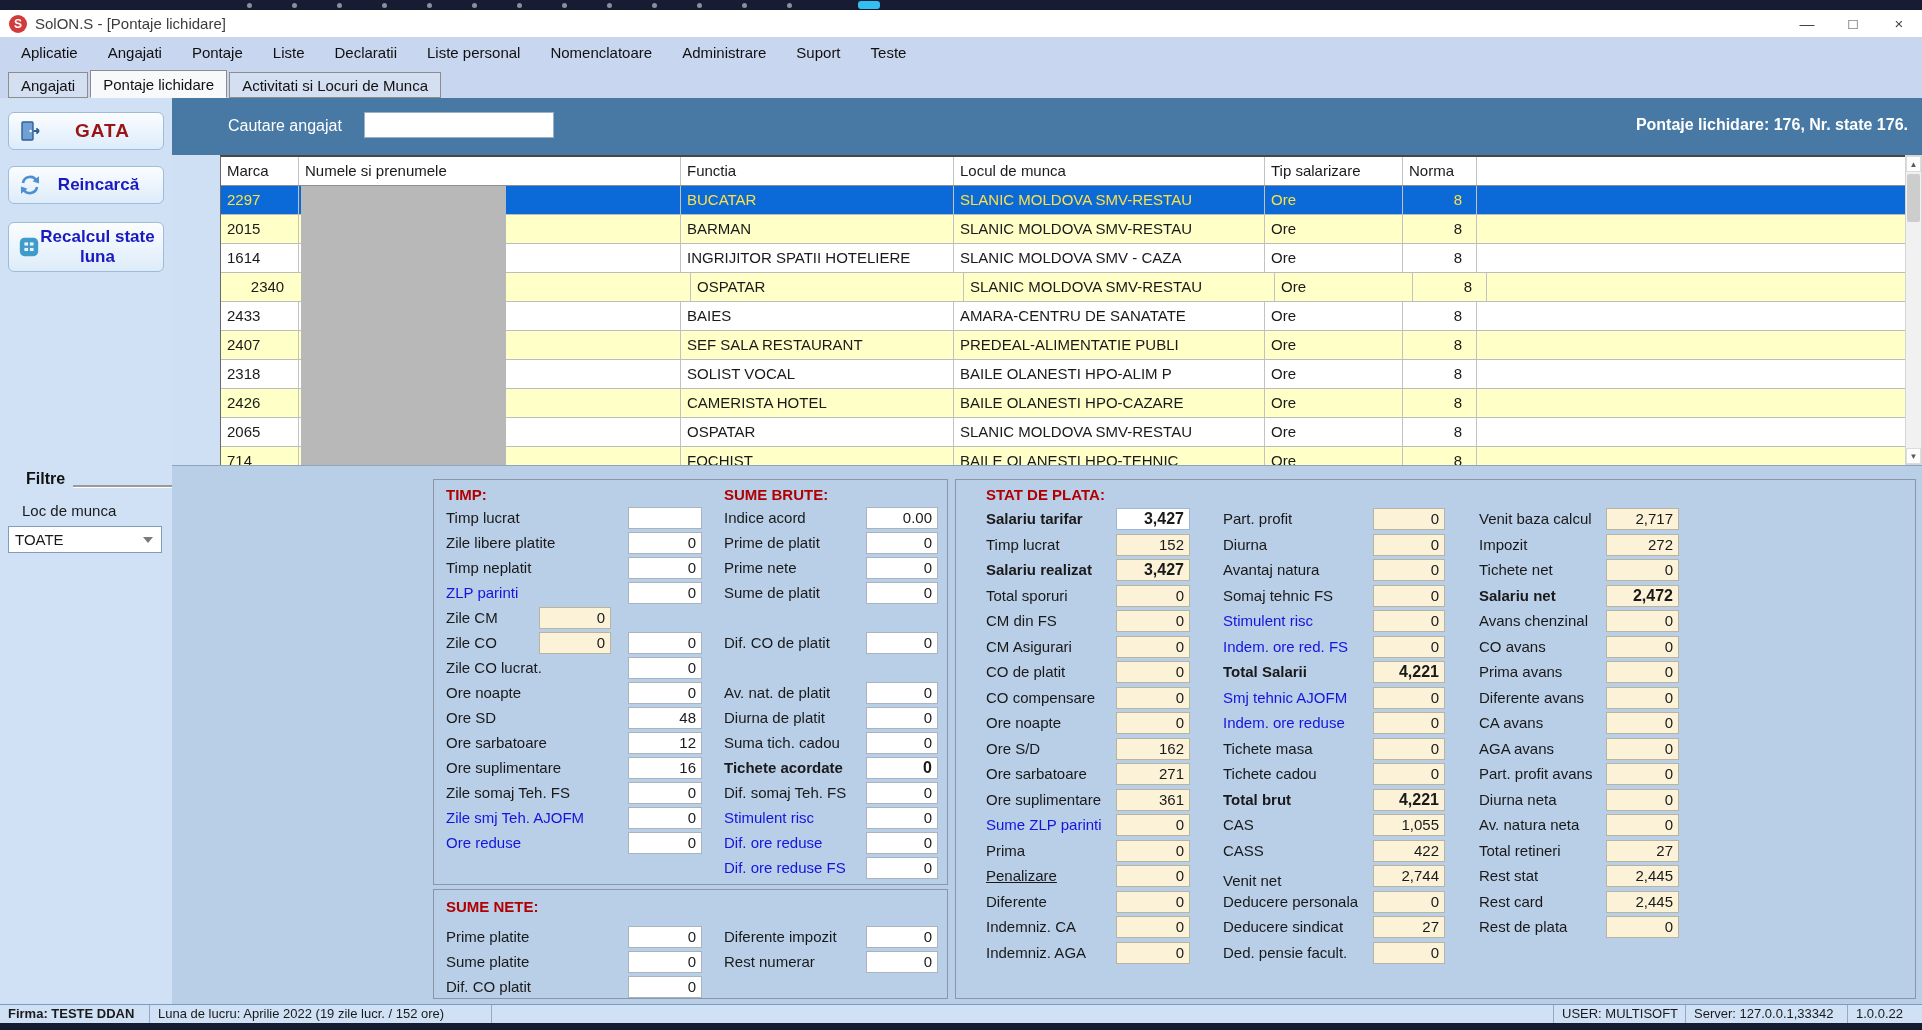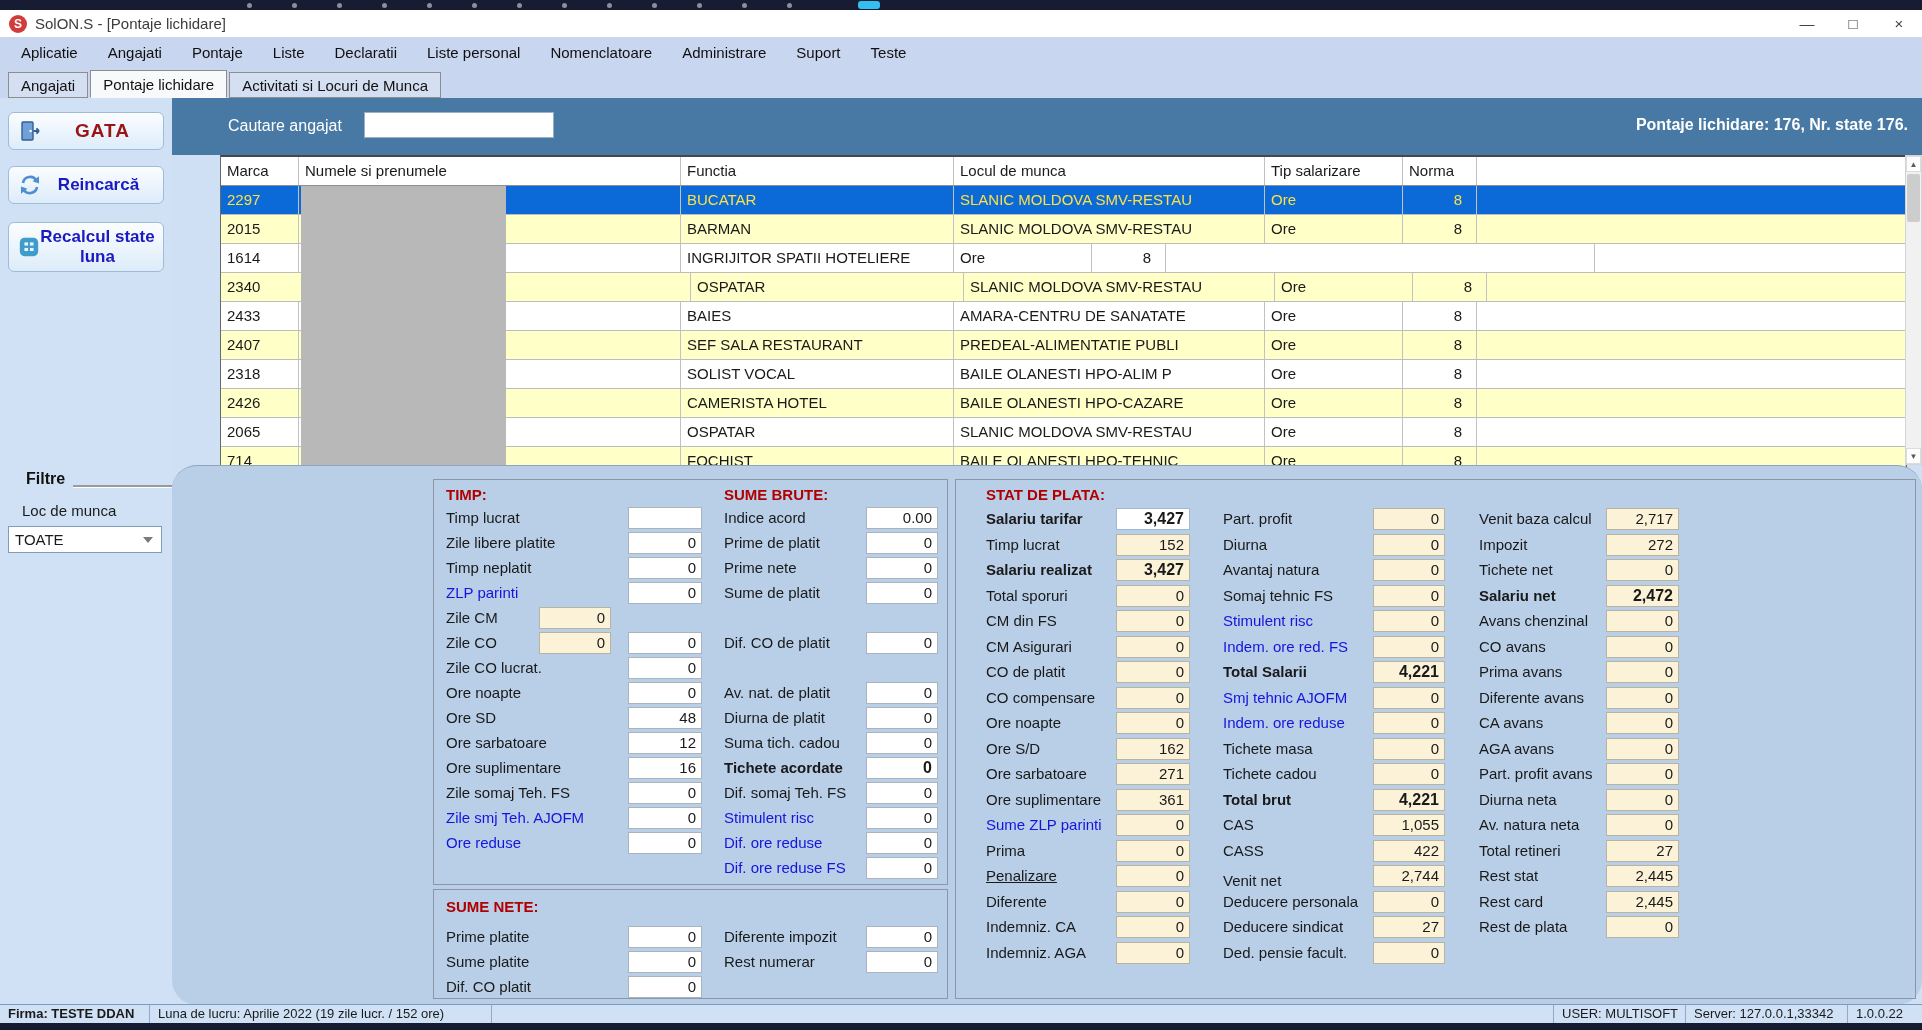--- a/index.html
+++ b/index.html
@@ -70,21 +70,21 @@
           border-right:1px solid #c2c2c2;overflow:hidden;white-space:nowrap;flex:0 0 auto;}
   .t-cell.num{text-align:right;padding-right:14px;padding-left:0;}
   #redaction{position:absolute;left:81px;top:31px;width:205px;height:290px;background:#b8b8b8;}
   #vscroll{position:absolute;right:0;top:0;width:17px;height:310px;background:#f1f1f1;border:1px solid #d4d4d4;box-sizing:border-box;}
   .sarrow{position:absolute;left:0;width:15px;height:16px;background:#fdfdfd;color:#5a5a5a;font-size:8px;
           text-align:center;line-height:16px;border:1px solid #dcdcdc;box-sizing:border-box;}
   .sarrow.down{bottom:0;}
   #sthumb{position:absolute;left:1px;top:18px;width:13px;height:48px;background:#cdcdcd;border-radius:2px;}
   
   #detail{position:absolute;left:0;top:367px;width:1750px;height:539px;background:var(--panel-bg,#b9cfe8);
-          border-top:1px solid #8fa3bd;border-radius:25px;}
+          border-top:1px solid #8fa3bd;}
   .panel{position:absolute;border:1px solid #8b97a8;box-sizing:border-box;}
   #panel-ab{left:261px;top:13px;width:515px;height:406px;}
   #panel-sn{left:261px;top:423px;width:515px;height:110px;}
   #panel-stat{left:783px;top:13px;width:961px;height:520px;}
   .sec-title{position:absolute;top:6px;color:var(--accent-red,#b00000);font-weight:bold;font-size:15px;white-space:nowrap;}
   .plabel{position:absolute;font-size:15px;color:#191919;white-space:nowrap;}
   .plabel.blue{color:var(--label-blue,#1414dd);}
   .plabel.bold{font-weight:bold;}
   .vbox{position:absolute;height:22px;box-sizing:border-box;text-align:right;padding-right:5px;
         font-size:15px;line-height:20px;}
@@ -242,26 +242,27 @@
             <div class="t-cell" style="width: 273px;">BARMAN</div>
             <div class="t-cell" style="width: 311px;">SLANIC MOLDOVA SMV-RESTAU</div>
             <div class="t-cell" style="width: 138px;">Ore</div>
             <div class="t-cell num" style="width: 74px;">8</div>
             <div class="t-cell" style="width: 429px;"></div>
           </div>
           <div class="t-row">
             <div class="t-cell" style="width: 78px;">1614</div>
             <div class="t-cell" style="width: 382px;"></div>
             <div class="t-cell" style="width: 273px;">INGRIJITOR SPATII HOTELIERE</div>
+            <div class="t-cell" style="width: 311px;">SLANIC MOLDOVA SMV - CAZA</div>
             <div class="t-cell" style="width: 138px;">Ore</div>
             <div class="t-cell num" style="width: 74px;">8</div>
             <div class="t-cell" style="width: 429px;"></div>
           </div>
           <div class="t-row alt">
-            <div class="t-cell" style="width: 88px;">2340</div>
+            <div class="t-cell" style="width: 88px; text-align: center;">2340</div>
             <div class="t-cell" style="width: 382px;"></div>
             <div class="t-cell" style="width: 273px;">OSPATAR</div>
             <div class="t-cell" style="width: 311px;">SLANIC MOLDOVA SMV-RESTAU</div>
             <div class="t-cell" style="width: 138px;">Ore</div>
             <div class="t-cell num" style="width: 74px;">8</div>
             <div class="t-cell" style="width: 429px;"></div>
           </div>
           <div class="t-row">
             <div class="t-cell" style="width: 78px;">2433</div>
             <div class="t-cell" style="width: 382px;"></div>

